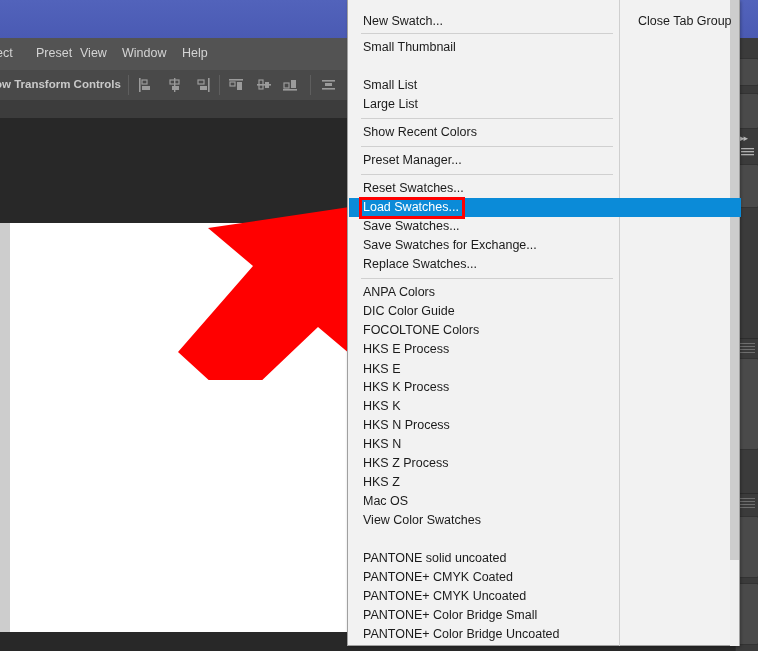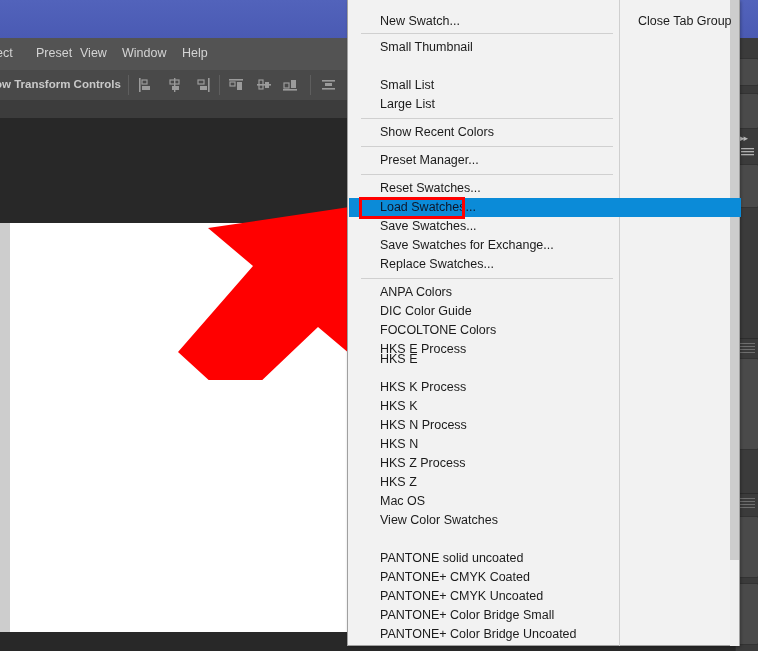--- a/index.html
+++ b/index.html
@@ -183,27 +183,27 @@
     background: #cdcdcd;
   }
   .menu-item {
     position: absolute;
     left: 1px;
     width: 269px;
     height: 19px;
     font-size: 12.5px;
     color: #1b1b1b;
     line-height: 19px;
-    padding-left: 31px;
+    padding-left: 14px;
     box-sizing: border-box;
     white-space: nowrap;
   }
   .menu-item.highlighted {
     background: #0b8bd8;
-    color: #0f172a;
+    color: #ffffff;
     width: 392px;
   }
   .menu-sep {
     position: absolute;
     left: 13px;
     width: 252px;
     height: 1px;
     background: #d0d0d0;
   }
   .menu-item-right {
@@ -335,21 +335,21 @@
     <div class="menu-item" style="top:179px">Reset Swatches...</div>
     <div class="menu-item highlighted" style="top:198px">Load Swatches...</div>
     <div class="menu-item" style="top:217px">Save Swatches...</div>
     <div class="menu-item" style="top:236px">Save Swatches for Exchange...</div>
     <div class="menu-item" style="top:255px">Replace Swatches...</div>
     <div class="menu-sep" style="top:278px"></div>
     <div class="menu-item" style="top:283px">ANPA Colors</div>
     <div class="menu-item" style="top:302px">DIC Color Guide</div>
     <div class="menu-item" style="top:321px">FOCOLTONE Colors</div>
     <div class="menu-item" style="top:340px">HKS E Process</div>
-    <div class="menu-item" style="top:350px">HKS E</div>
+    <div class="menu-item" style="top:360px">HKS E</div>
     <div class="menu-item" style="top:378px">HKS K Process</div>
     <div class="menu-item" style="top:397px">HKS K</div>
     <div class="menu-item" style="top:416px">HKS N Process</div>
     <div class="menu-item" style="top:435px">HKS N</div>
     <div class="menu-item" style="top:454px">HKS Z Process</div>
     <div class="menu-item" style="top:473px">HKS Z</div>
     <div class="menu-item" style="top:492px">Mac OS</div>
     <div class="menu-item" style="top:511px">View Color Swatches</div>
     <div class="menu-item" style="top:549px">PANTONE solid uncoated</div>
     <div class="menu-item" style="top:568px">PANTONE+ CMYK Coated</div>

